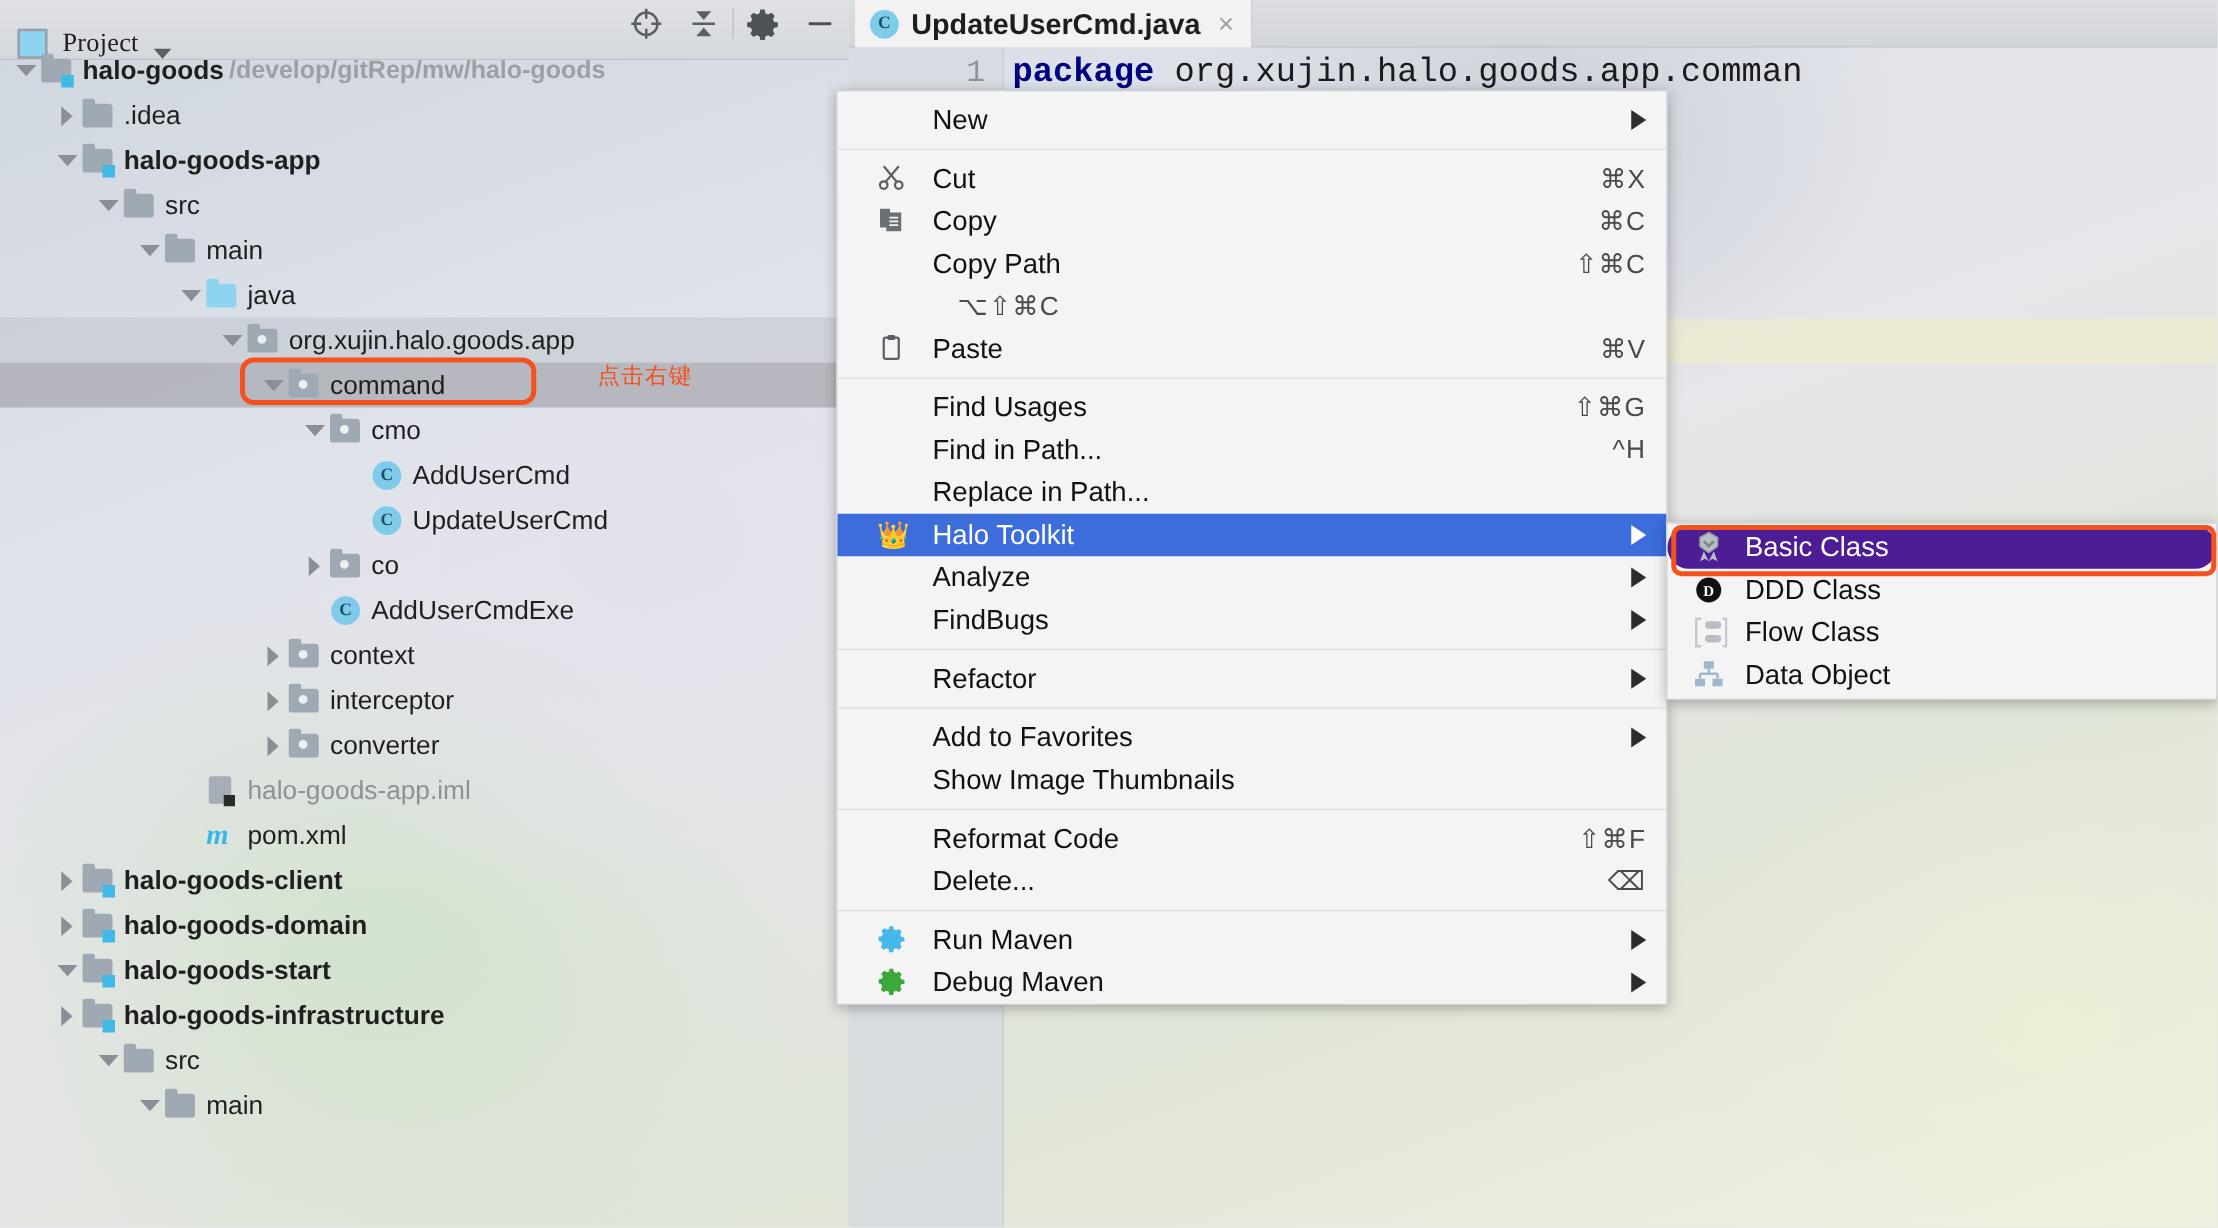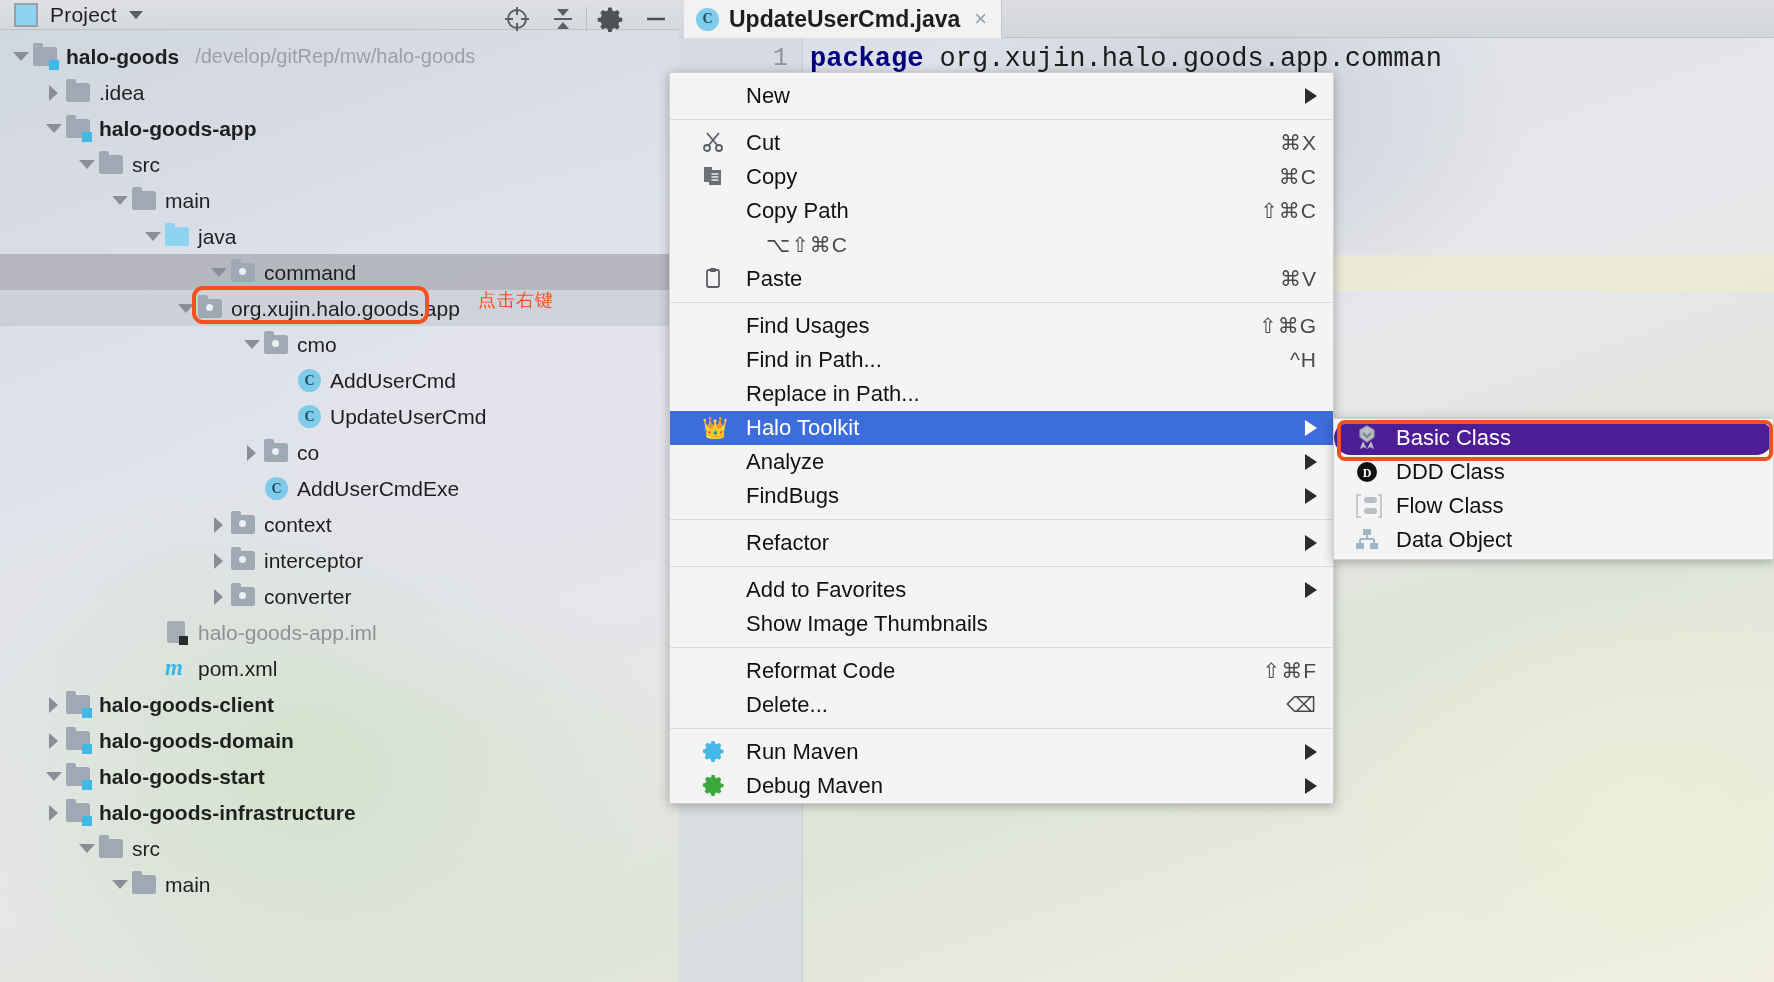--- a/index.html
+++ b/index.html
@@ -21,24 +21,24 @@
       radial-gradient(ellipse 420px 320px at 1640px 820px, rgba(236,238,214,.9), rgba(236,238,214,0) 72%),
       linear-gradient(160deg, #cfd6de 0%, #dfe2ea 28%, #e7e6ea 50%, #dfe5d8 72%, #f2f1e2 100%);
   }
 
   
   .project-panel{
     position:absolute; left:0; top:0; width:679px; height:982px;
     overflow:hidden;
   }
   .project-header{
-    position:relative; height:30px; width:679px;
+    position:relative; height:48px; width:679px;
     background:linear-gradient(#dfe1e5,#d5d8dd);
     border-bottom:1px solid #bfc2c7;
-    display:flex; align-items:center;
+    display:flex; align-items:flex-end;font-family:Liberation Serif, serif;
   }
   .ph-sq{
     width:24px; height:24px; margin-left:14px;
     border:2px solid #9aa0a6; background:#8ed3f0;
   }
   .ph-title{
     margin-left:12px; font-size:21px; color:#1f1f1f;
     font-weight:400; letter-spacing:.2px;
   }
   .ph-caret{
@@ -68,21 +68,21 @@
   .arrow.right::after{
     content:""; position:absolute; left:6px; top:4px;
     border-top:8px solid transparent; border-bottom:8px solid transparent;
     border-left:9px solid #8a8f96;
   }
   .arrow.none::after{ content:none; }
   .ico{ flex:0 0 26px; width:26px; height:24px; position:relative; margin-right:8px; }
   .lbl{ line-height:1; }
   .lbl.bold{ font-weight:bold; }
   .lbl.dim{ color:#8e9196; }
-  .path{ margin-left:16px; color:#9aa0a6; font-size:20px; }
+  .path{ margin-left:4px; color:#9aa0a6; font-size:20px;font-weight:bold; }
 
   
   .f-mod, .f-plain, .f-pkg, .f-src{
     position:absolute; left:1px; top:3px; width:24px; height:19px;
   }
   .f-plain{ background:#9fa9b4; border-radius:2px 3px 2px 2px; }
   .f-plain::before{
     content:""; position:absolute; left:0; top:-4px; width:10px; height:5px;
     background:#9fa9b4; border-radius:2px 2px 0 0;
   }
@@ -328,35 +328,35 @@
           <span class="lbl">main</span>
         </div>
         <div class="trow">
           <span style="display:inline-block;width:142px"></span>
           <span class="arrow down"></span>
           <span class="ico">
             <span class="f-src"></span>
           </span>
           <span class="lbl">java</span>
         </div>
+        <div class="trow sel-light">
+          <span style="display:inline-block;width:175px"></span>
+          <span class="arrow down"></span>
+          <span class="ico">
+            <span class="f-pkg"></span>
+          </span>
+          <span class="lbl">org.xujin.halo.goods.app</span>
+        </div>
         <div class="trow sel-strong">
           <span style="display:inline-block;width:208px"></span>
           <span class="arrow down"></span>
           <span class="ico">
             <span class="f-pkg"></span>
           </span>
           <span class="lbl">command</span>
-        </div>
-        <div class="trow sel-light">
-          <span style="display:inline-block;width:175px"></span>
-          <span class="arrow down"></span>
-          <span class="ico">
-            <span class="f-pkg"></span>
-          </span>
-          <span class="lbl">org.xujin.halo.goods.app</span>
         </div>
         <div class="trow">
           <span style="display:inline-block;width:241px"></span>
           <span class="arrow down"></span>
           <span class="ico">
             <span class="f-pkg"></span>
           </span>
           <span class="lbl">cmo</span>
         </div>
         <div class="trow">

